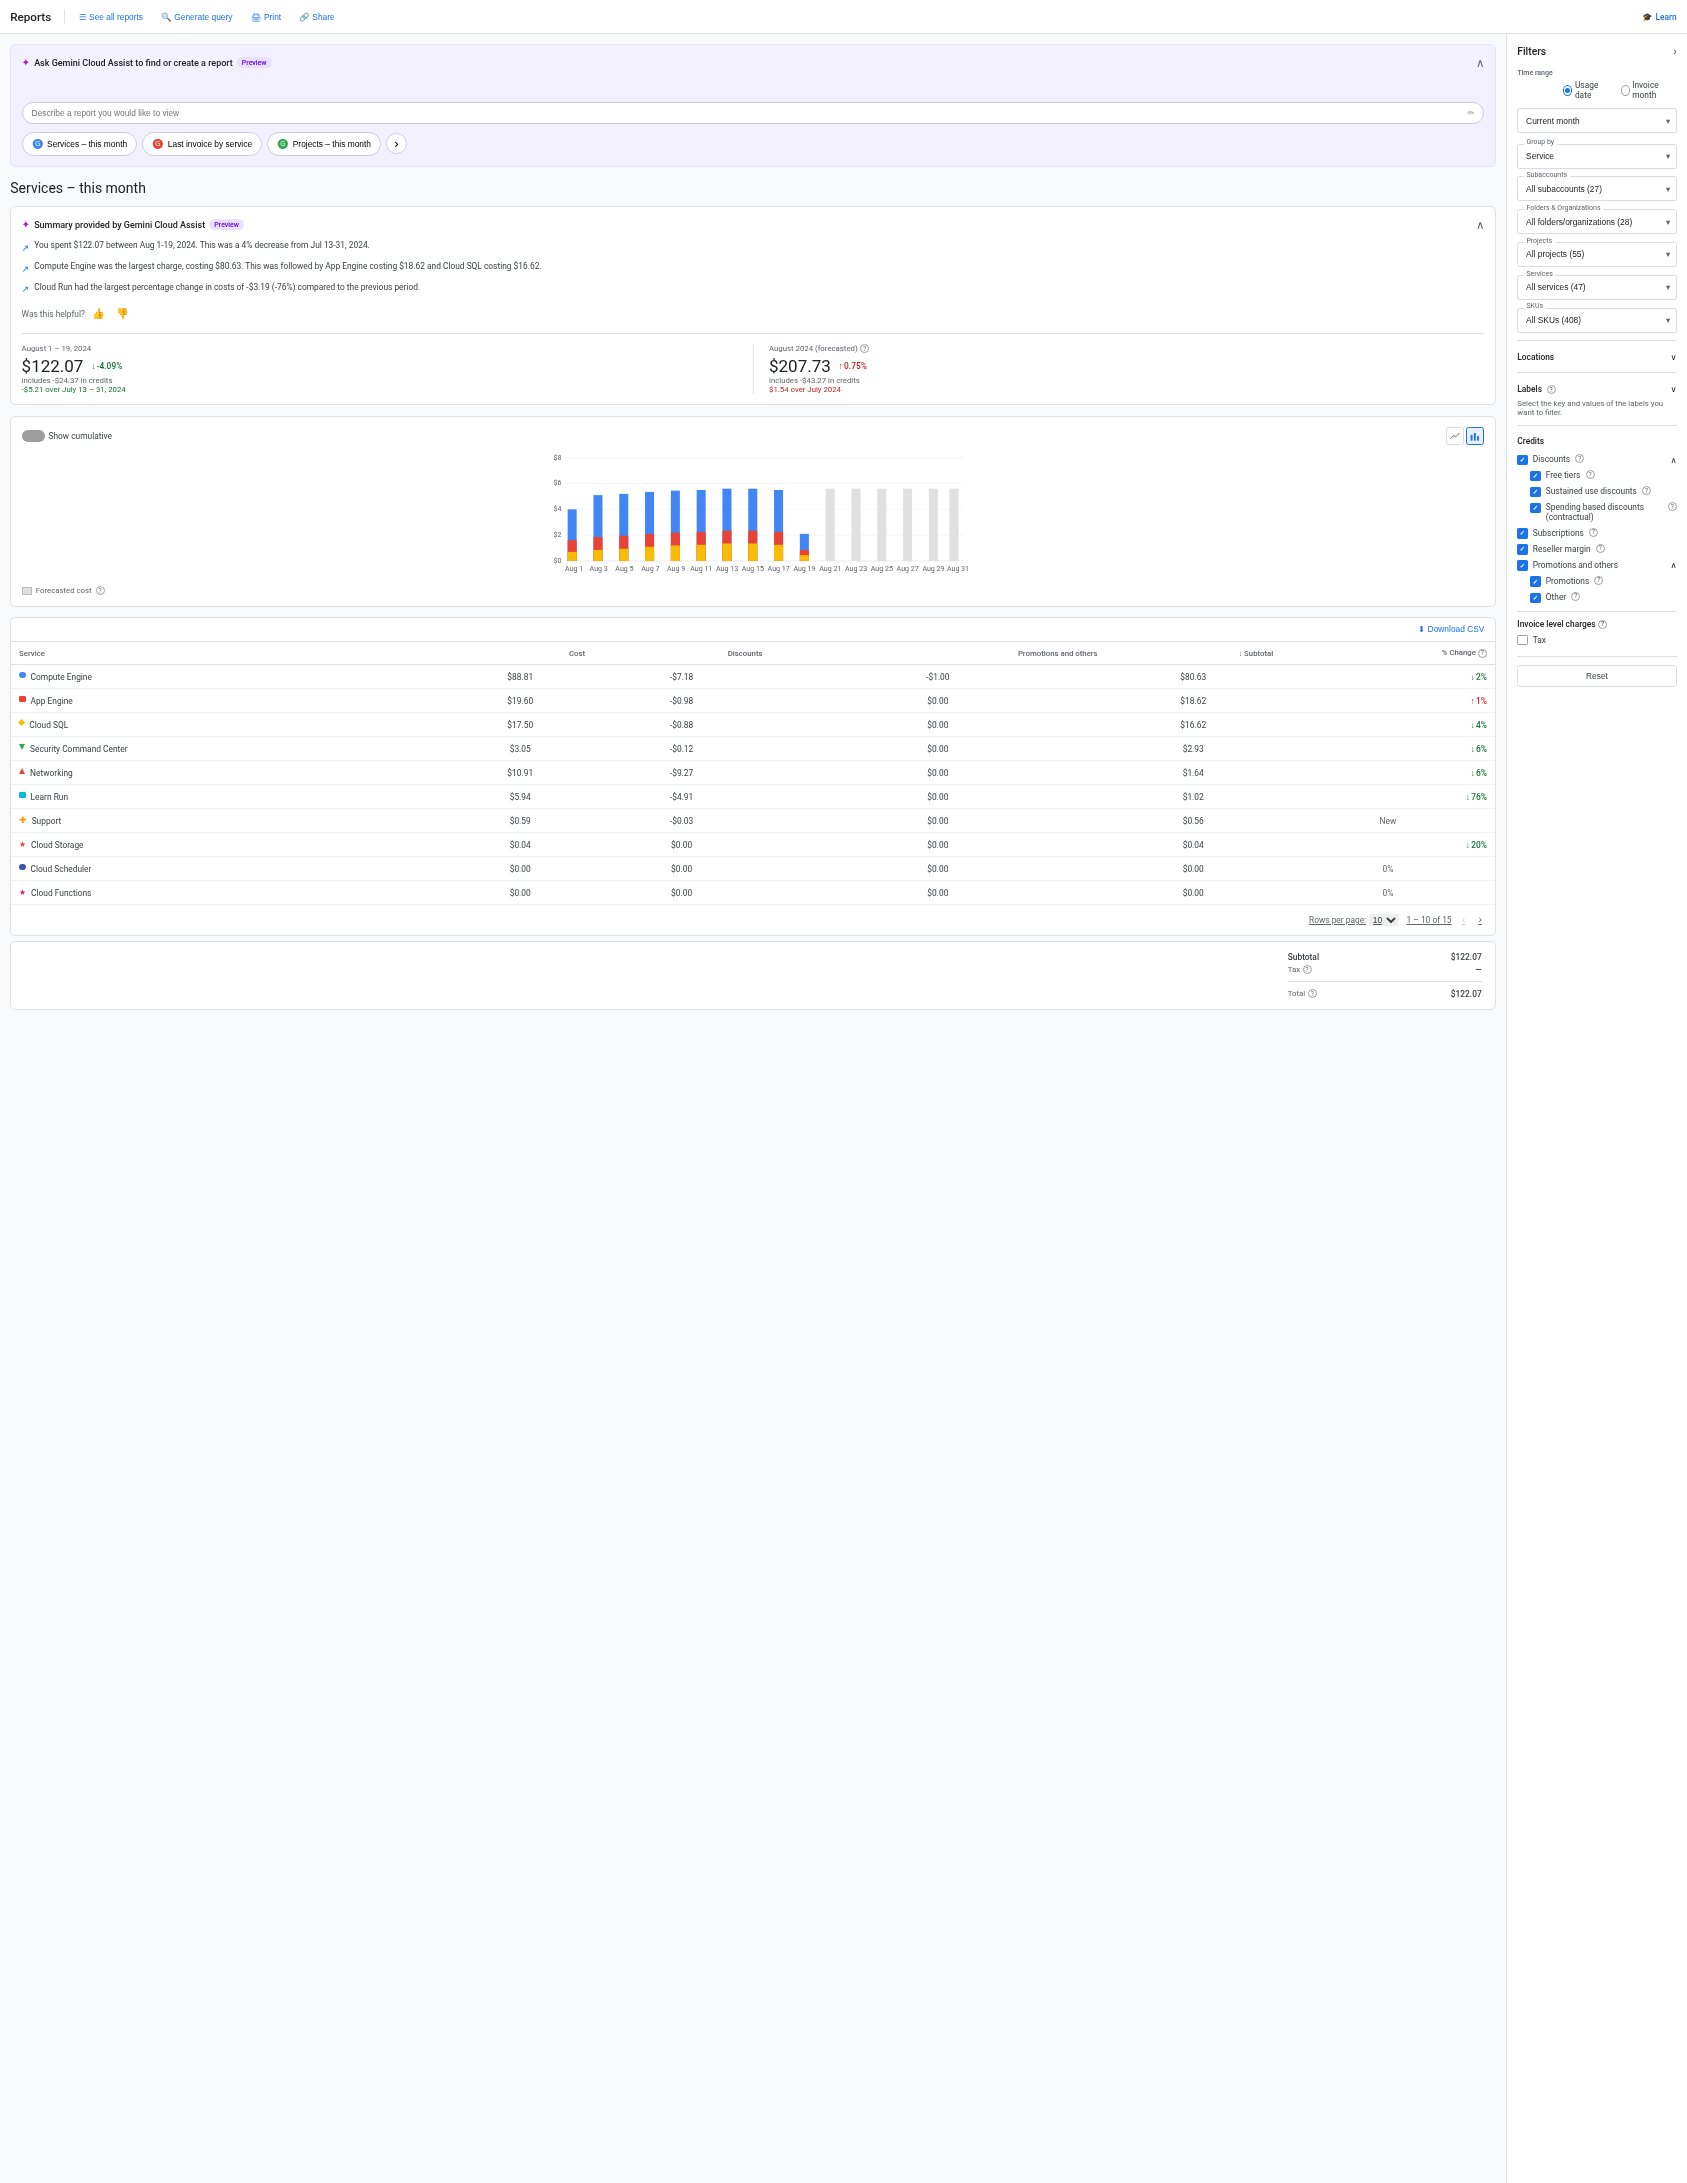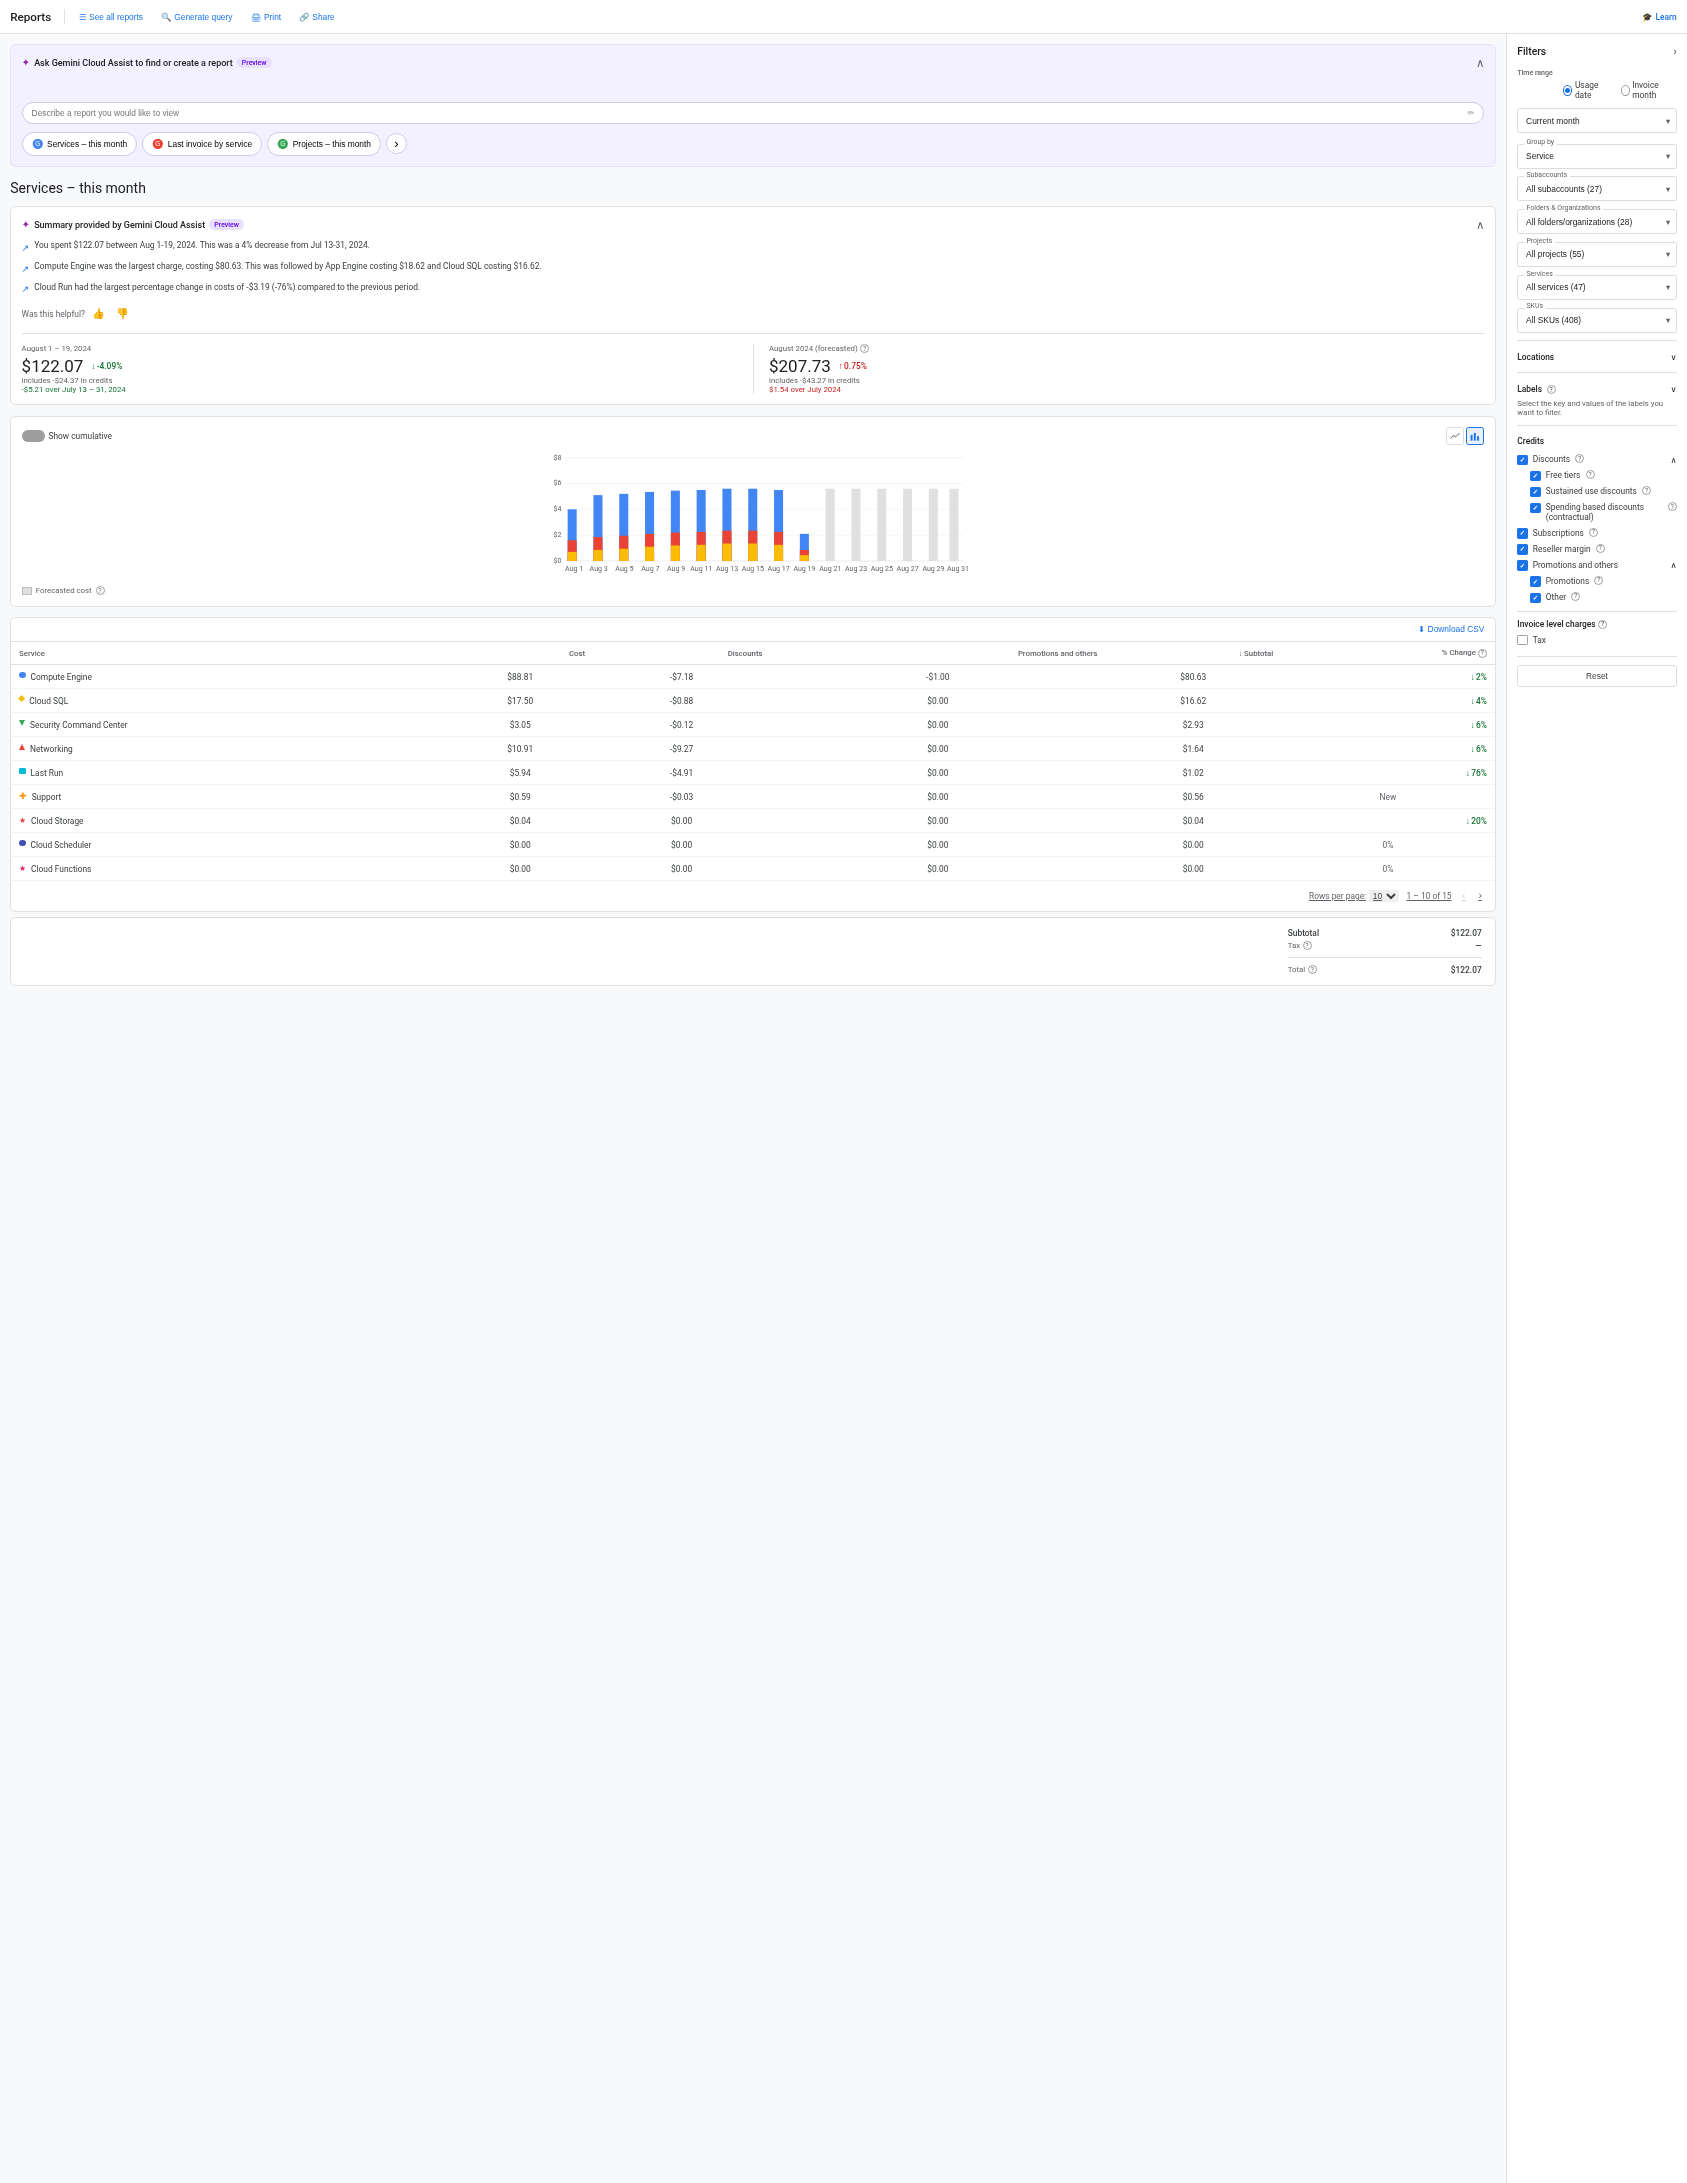--- a/index.html
+++ b/index.html
@@ -408,20 +408,35 @@
     <td>-$7.18</td>
     <td>-$1.00</td>
     <td>$80.63</td>
     <td>
                 <span class="change-green"><span>↓</span>2%</span>
               </td>
   </tr>
             <tr>
     <td>
       <div class="service-cell">
+        <span style="display:inline-block;width:6.5px;height:6.5px;border-radius:1.3px;background:#ea4335;flex-shrink:0;"></span>
+        <span>App Engine</span>
+      </div>
+    </td>
+    <td>$19.60</td>
+    <td>-$0.98</td>
+    <td>$0.00</td>
+    <td>$18.62</td>
+    <td>
+                <span class="change-red"><span>↑</span>1%</span>
+              </td>
+  </tr>
+            <tr>
+    <td>
+      <div class="service-cell">
         <span style="display:inline-block;width:5.2px;height:5.2px;transform:rotate(45deg);background:#fbbc04;flex-shrink:0;"></span>
         <span>Cloud SQL</span>
       </div>
     </td>
     <td>$17.50</td>
     <td>-$0.88</td>
     <td>$0.00</td>
     <td>$16.62</td>
     <td>
                 <span class="change-green"><span>↓</span>4%</span>
@@ -454,21 +469,21 @@
     <td>$0.00</td>
     <td>$1.64</td>
     <td>
                 <span class="change-green"><span>↓</span>6%</span>
               </td>
   </tr>
             <tr>
     <td>
       <div class="service-cell">
         <span style="display:inline-block;width:6.5px;height:6.5px;border-radius:1.3px;background:#00bcd4;flex-shrink:0;"></span>
-        <span>Last Run</span>
+        <span>Learn Run</span>
       </div>
     </td>
     <td>$5.94</td>
     <td>-$4.91</td>
     <td>$0.00</td>
     <td>$1.02</td>
     <td>
                 <span class="change-green"><span>↓</span>76%</span>
               </td>
   </tr>

